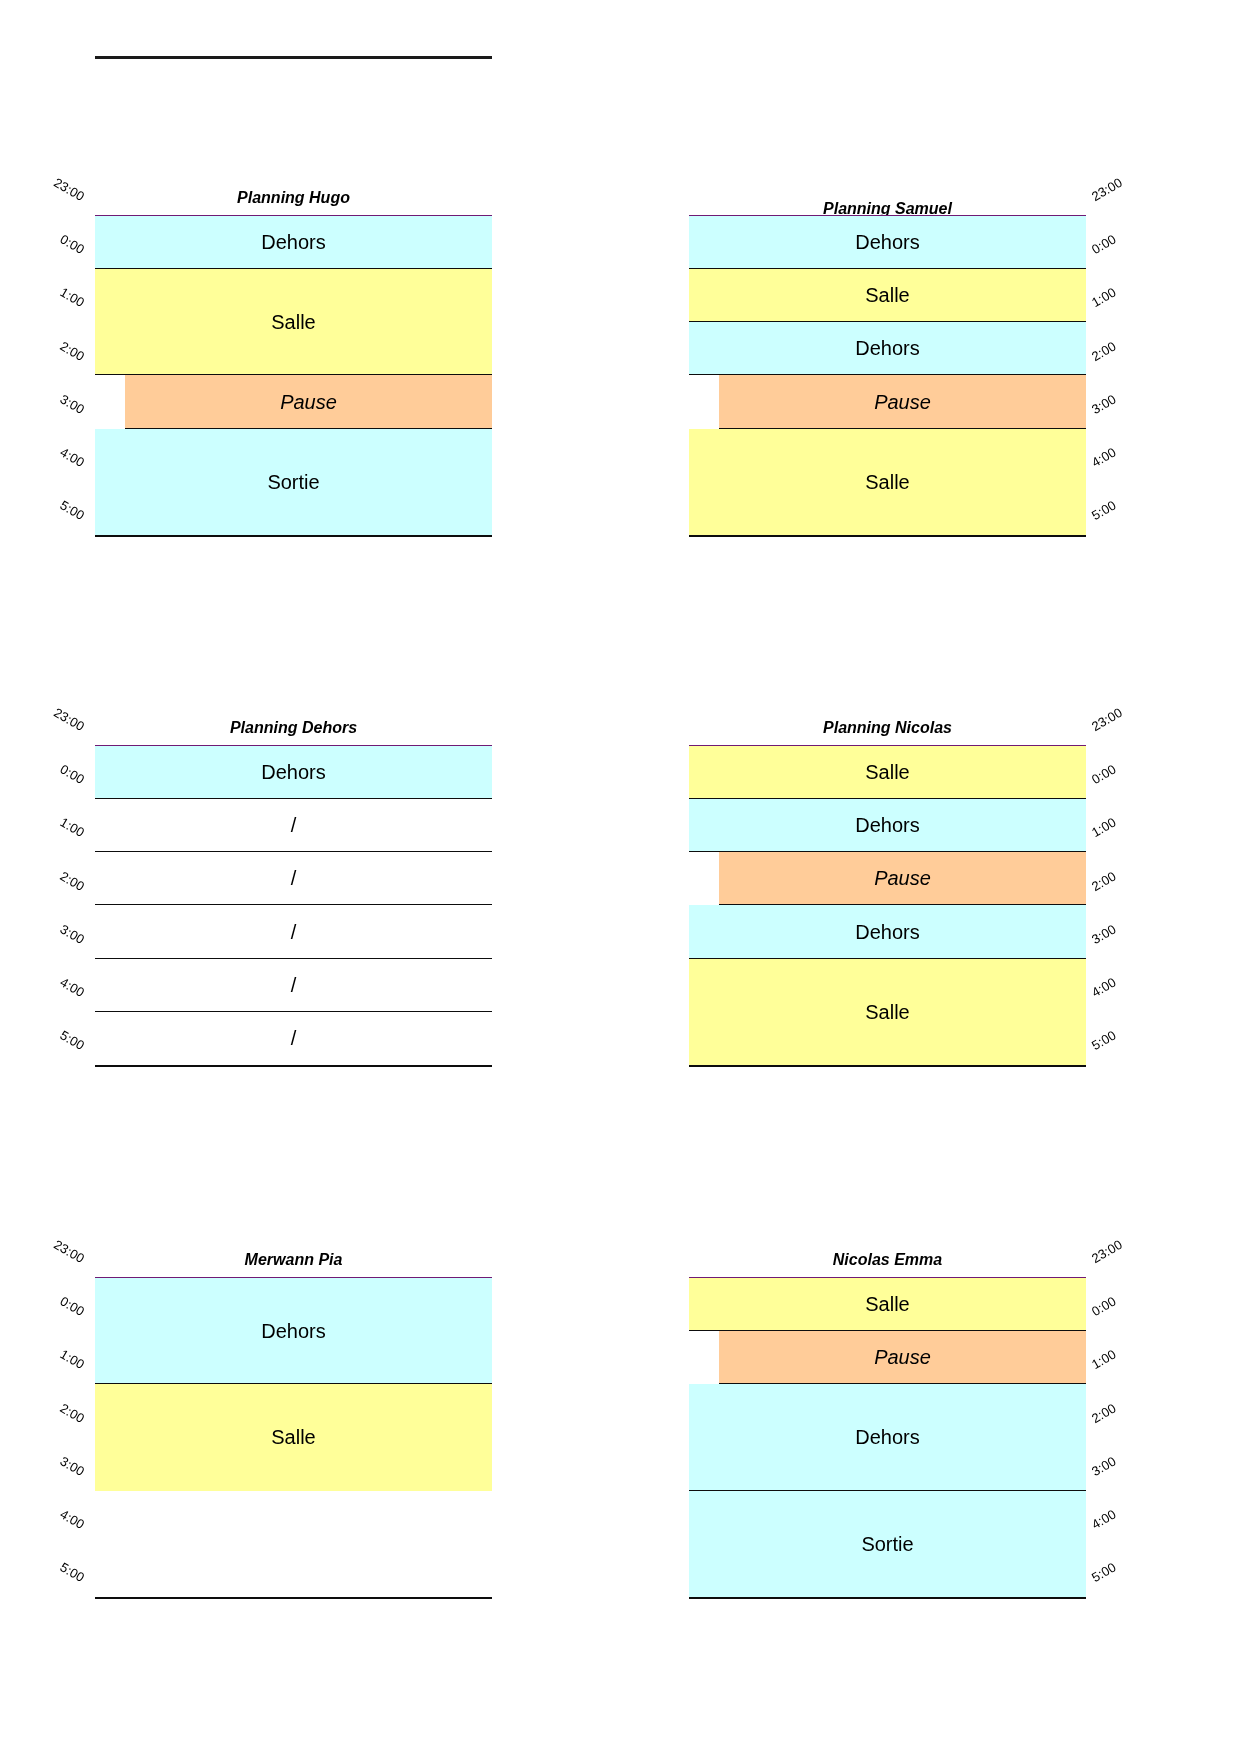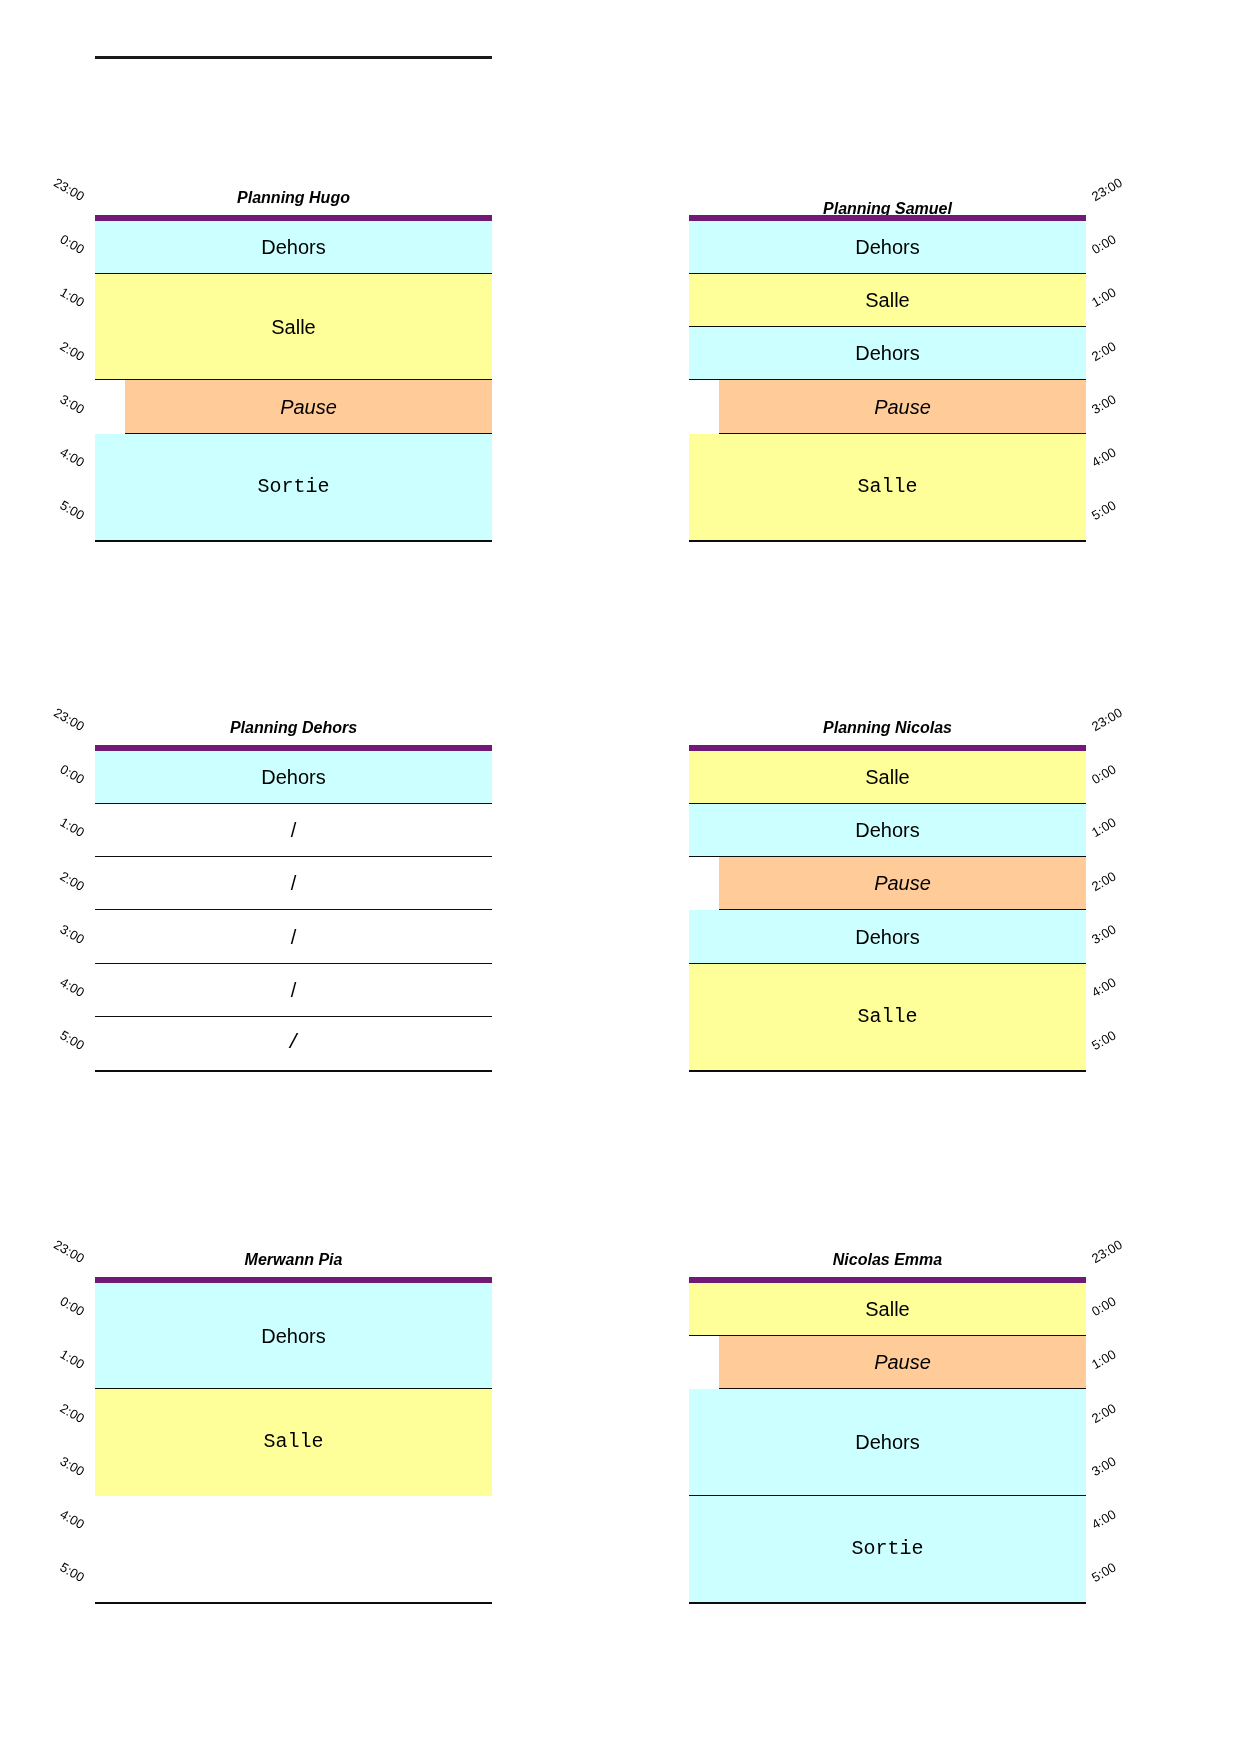--- a/index.html
+++ b/index.html
@@ -22,34 +22,34 @@
     text-align:center;
     font-size:16px;
     font-weight:bold;
     font-style:italic;
     line-height:26px;
     white-space:nowrap;
   }
   .chart-plot {
     position:absolute;
     width:397px; height:319px;
-    border-top:6px solid #701a75;
+    border-top:1px solid #701a75;
     border-bottom:2px solid #0d0d0d;
     box-sizing:content-box;
   }
   .schedule-block {
     box-sizing:border-box;
     border-bottom:1.5px solid #0d0d0d;
     display:flex;
     align-items:center;
     justify-content:center;
     font-size:20px;
     line-height:24px;
   }
-  .schedule-block:last-child { border-bottom:none;font-family:Liberation Mono, monospace; }
+  .schedule-block:last-child { border-bottom:none; }
   .schedule-block.italic { font-style:italic;margin-left:30px; }
   .time-tick {
     position:absolute;
     width:44px; height:16px;
     font-size:13px;
     line-height:16px;
     white-space:nowrap;
   }
   .time-tick.left {
     text-align:right;

